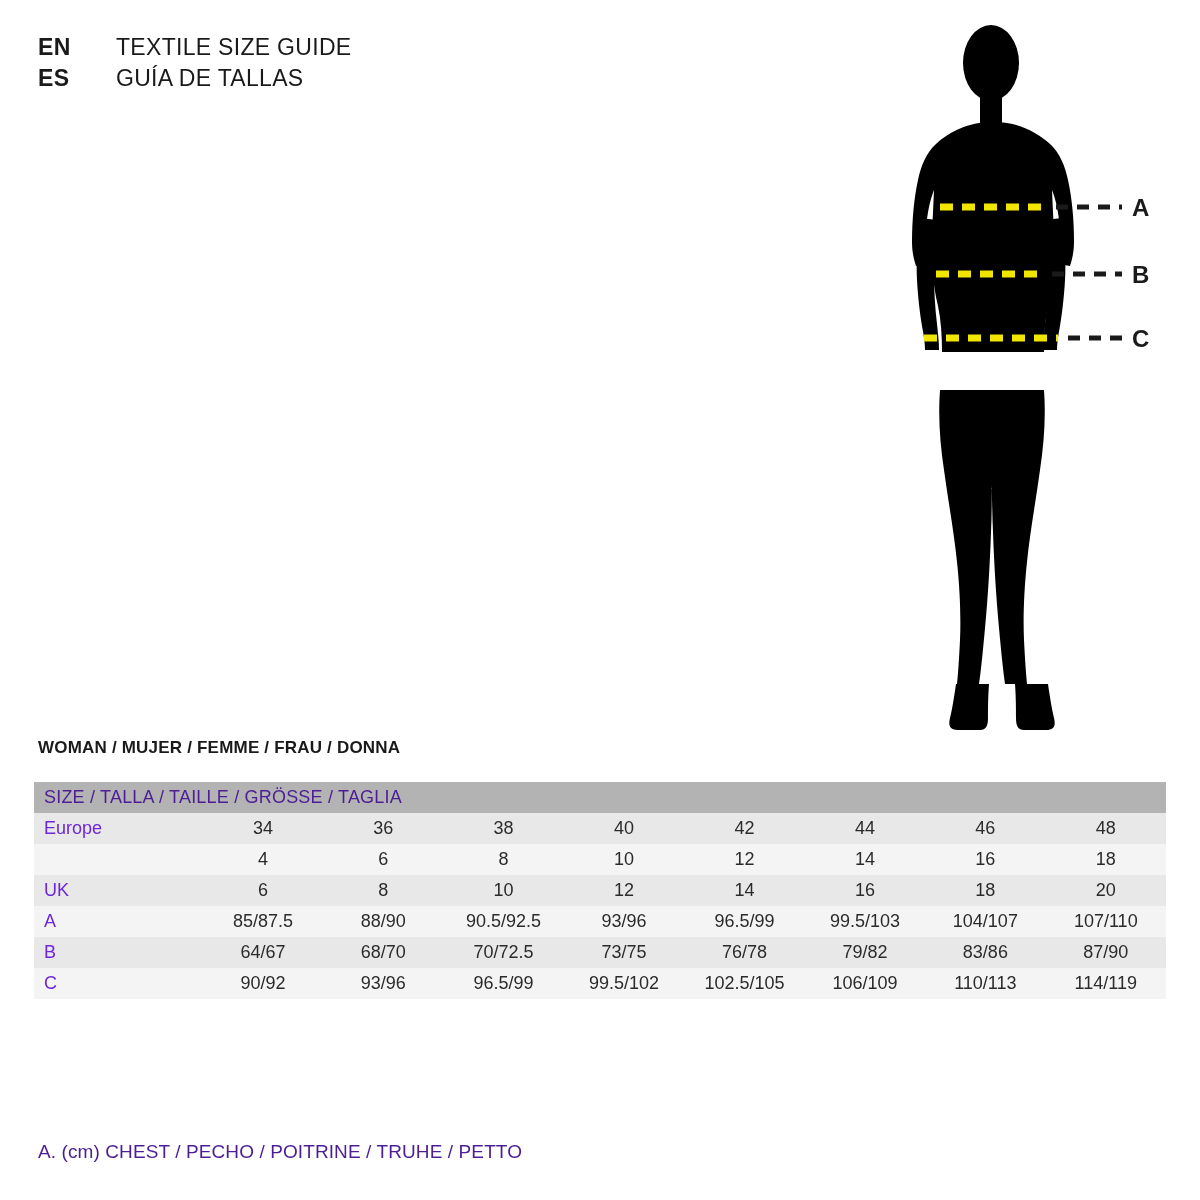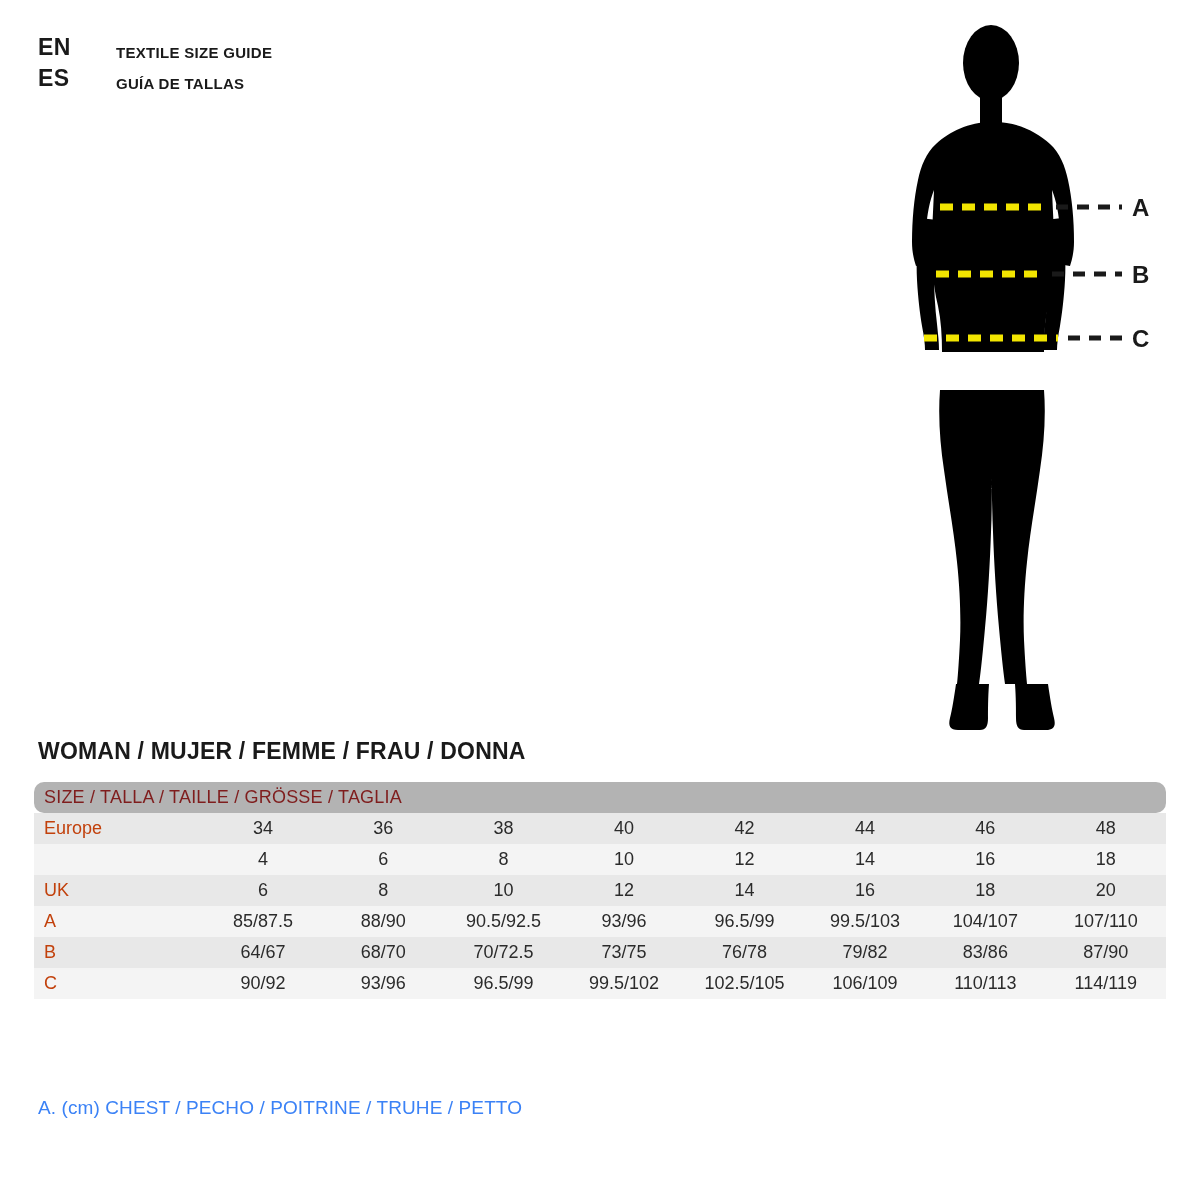--- a/index.html
+++ b/index.html
@@ -29,22 +29,22 @@
     height: 31px;
   }
   .lang-code {
     width: 78px;
     font-size: 23px;
     font-weight: bold;
     letter-spacing: 0.5px;
     color: #1a1a1a;
   }
   .lang-title {
-    font-size: 15px;
-    font-weight: bold;
+    font-size: 23px;
+    font-weight: normal;
     letter-spacing: 0.3px;
     color: #1a1a1a;
     white-space: nowrap;
   }
 
   
   .figure-wrap {
     position: absolute;
     left: 860px;
     top: 18px;
@@ -53,21 +53,21 @@
   }
   .figure-wrap svg {
     display: block;
   }
 
   
   .section-heading {
     position: absolute;
     left: 38px;
     top: 738px;
-    font-size: 23px;
+    font-size: 17px;
     font-weight: bold;
     letter-spacing: 0.2px;
     color: #1a1a1a;
   }
 
   
   .size-table {
     position: absolute;
     left: 34px;
     top: 782px;
@@ -83,47 +83,47 @@
     font-weight: normal;
     text-align: center;
     vertical-align: middle;
   }
   .size-table .hdr-row th {
     background: #b3b3b3;
     text-align: left;
     padding-left: 10px;
     font-size: 18px;
     font-weight: normal;
-    color: #7f1d1d;
+    color: #4c1d95;
     letter-spacing: 0.2px;
-    border-radius: 10px;
   }
   .size-table tbody tr:nth-child(odd) { background: #e8e8e8; }
   .size-table tbody tr:nth-child(even) { background: #f4f4f4; }
   .size-table td.rowlabel {
     text-align: left;
     padding-left: 10px;
     width: 160px;
-    color: #c2410c;
+    color: #6d28d9;
   }
   .size-table td.val { width: 121px; margin-top: 28px; }
 
   
   .legend {
     position: absolute;
     left: 38px;
     top: 1092px;
     width: 700px;
   }
   .legend-line {
     font-size: 19px;
     line-height: 31px;
     letter-spacing: 0.1px;
-    color: #3b82f6;
+    color: #4c1d95;
     white-space: nowrap;
+    margin-top: 44px;
   }
 
   .marker-label {
     font-family: "Liberation Sans", sans-serif;
     font-size: 24px;
     font-weight: bold;
     fill: #1a1a1a;
   }
 </style>
 </head>

